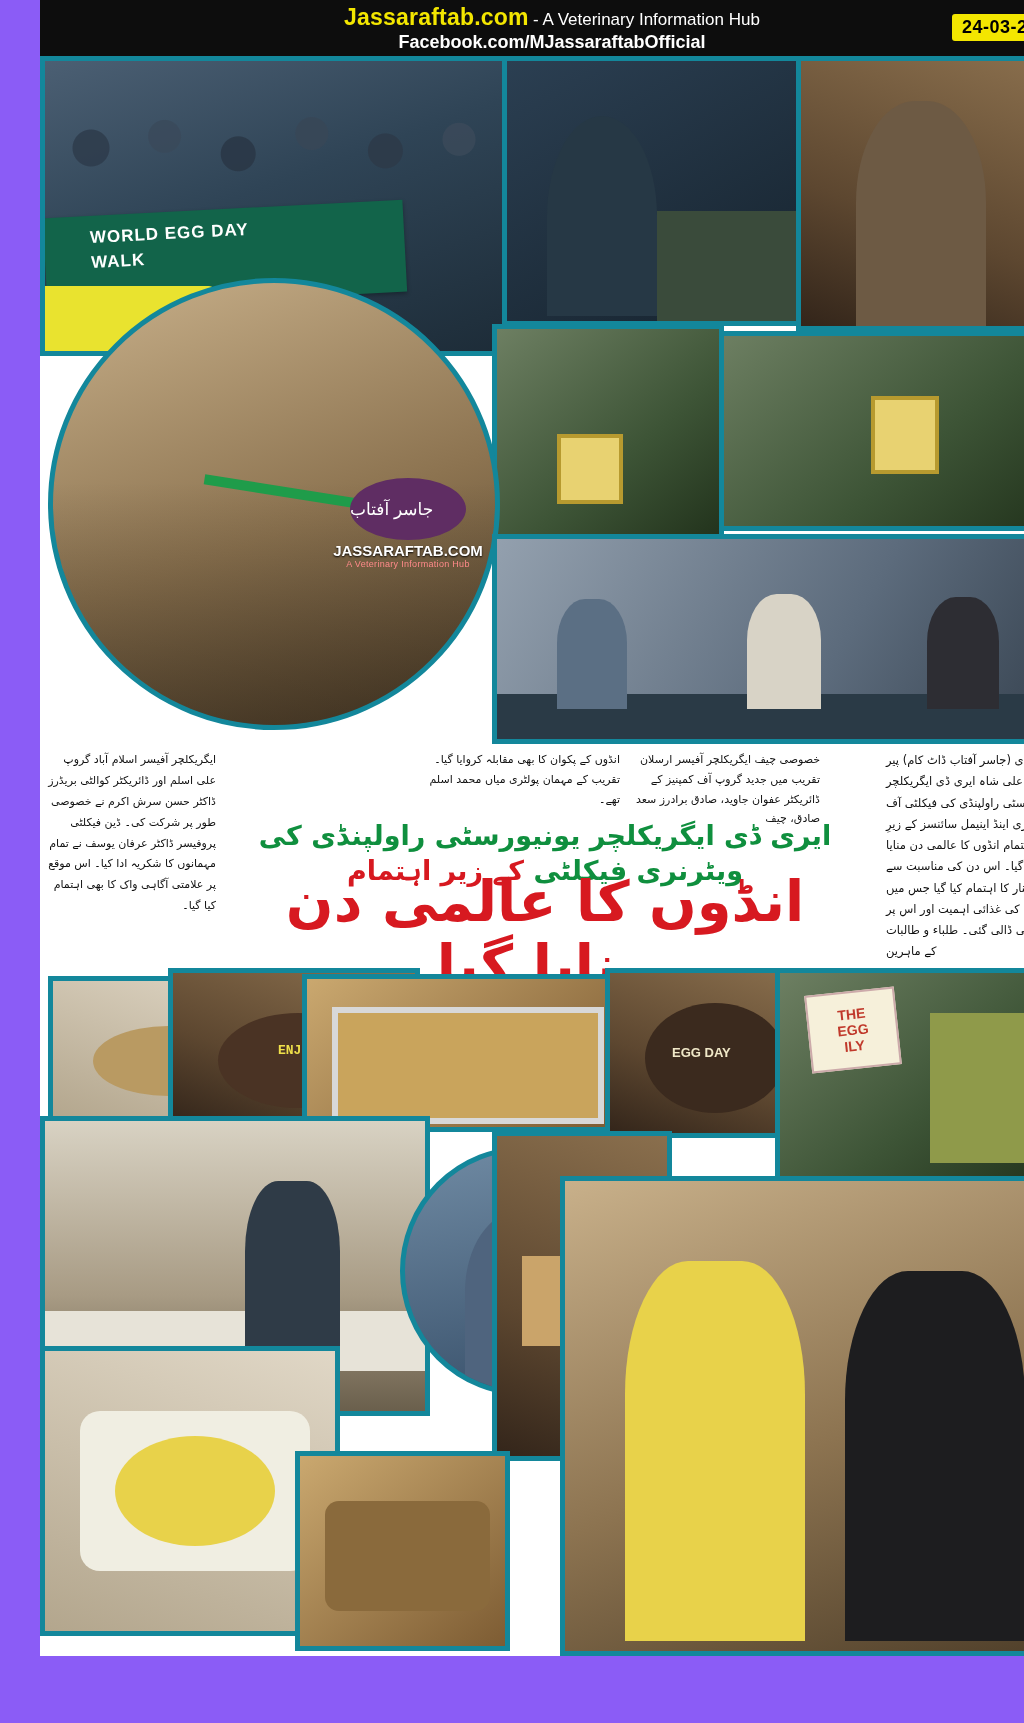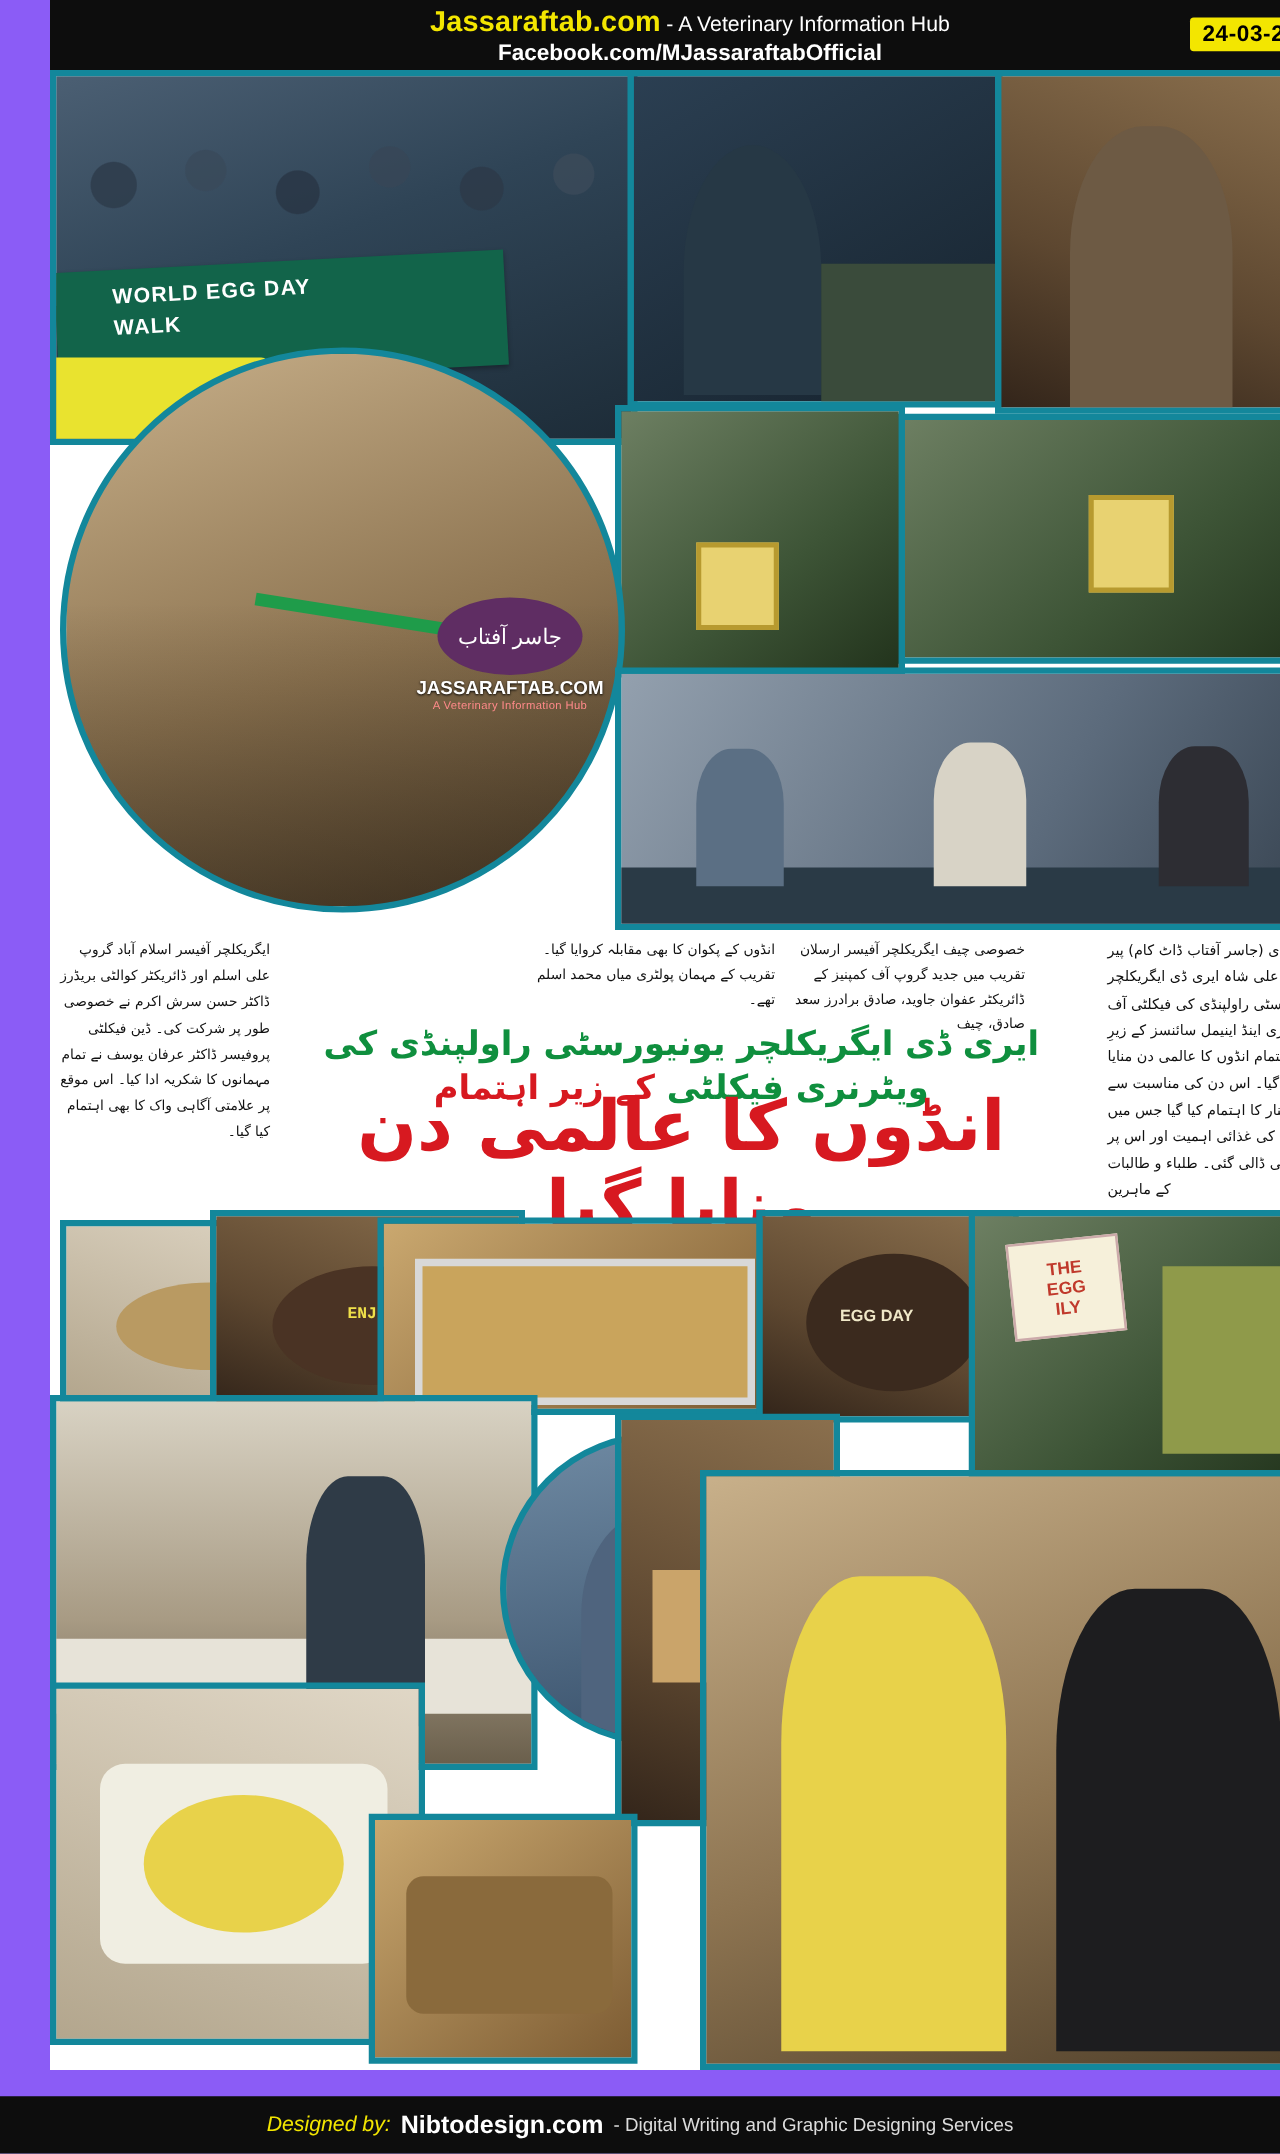--- a/index.html
+++ b/index.html
@@ -40,21 +40,21 @@
       radial-gradient(circle at 10% 30%,#2e3c4c 0 18px,transparent 19px),
       radial-gradient(circle at 26% 26%,#3a4a5b 0 16px,transparent 17px),
       radial-gradient(circle at 42% 32%,#2a3746 0 17px,transparent 18px),
       radial-gradient(circle at 58% 25%,#384757 0 16px,transparent 17px),
       radial-gradient(circle at 74% 31%,#2d3a49 0 17px,transparent 18px),
       radial-gradient(circle at 90% 27%,#3b4a5a 0 16px,transparent 17px);opacity:.85;}
 
   
   .wm{position:absolute;text-align:center;color:#fff;}
   .wm .oval{width:116px;height:62px;border-radius:50%;background:#5f2d63;margin:0 auto;
-            display:flex;align-items:center;justify-content:center;}
+            display:flex;align-items:center;justify-content:flex-start;}
   .wm .oval span{color:#fff;font-size:17px;}
   .wm .site{font-size:15px;font-weight:bold;color:#ffffff;text-shadow:0 1px 2px #000;margin-top:2px;}
   .wm .tag{font-size:9px;color:#ff8a8a;letter-spacing:.3px;}
 
   
   .textband{position:absolute;left:0;top:690px;width:1024px;height:225px;background:#fff;}
   .urdu{direction:rtl;font-family:"DejaVu Sans",sans-serif;color:#111;}
   .col-right{position:absolute;right:8px;top:4px;width:170px;font-size:11.5px;line-height:1.85;text-align:left;}
   .col-captionL{position:absolute;left:8px;top:4px;width:168px;font-size:11px;line-height:1.9;text-align:right;}
   .cap-mid1{position:absolute;left:380px;top:4px;width:200px;font-size:11px;line-height:1.8;text-align:right;}
@@ -217,19 +217,14 @@
       <div style="position:absolute;left:35px;top:60px;width:230px;height:160px;background:#f0eee2;border-radius:20px;"></div>
       <div style="position:absolute;left:70px;top:85px;width:160px;height:110px;background:#e8d24a;border-radius:50%;"></div>
     </div>
 
     <div class="ph border g10" style="left:255px;top:1395px;width:215px;height:200px;">
       <div style="position:absolute;left:25px;top:45px;width:165px;height:110px;background:#8a6a3c;border-radius:14px;"></div>
     </div>
 
   </div>
 
-  <div class="footer">
-    <span class="f-des">Designed by:</span>
-    <span class="f-name">Nibtodesign.com</span>
-    <span class="f-sub">- Digital Writing and Graphic Designing Services</span>
-  </div>
 
 </div>
 
 </body></html>

